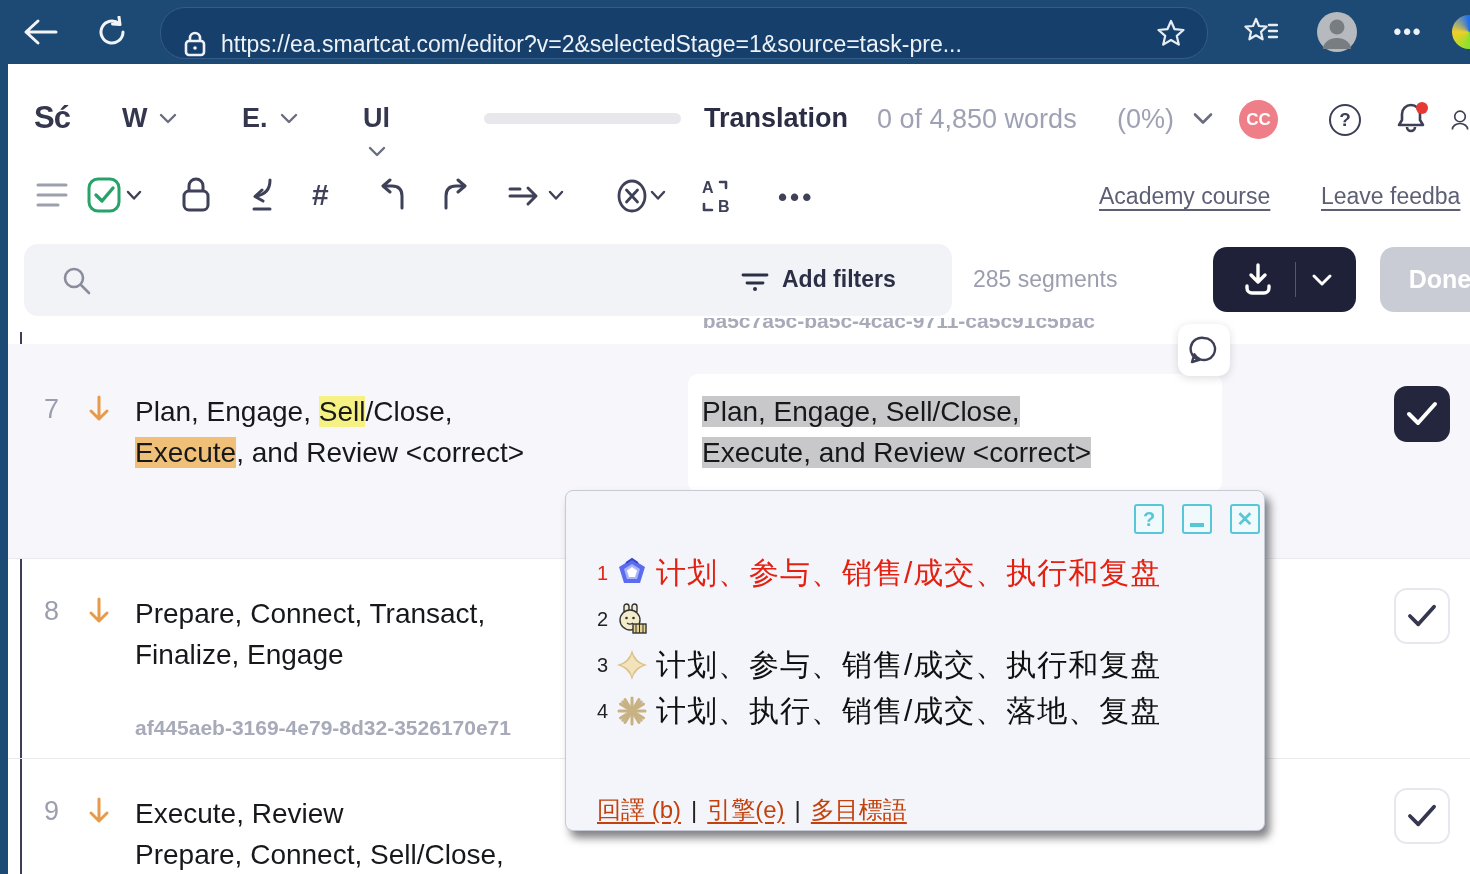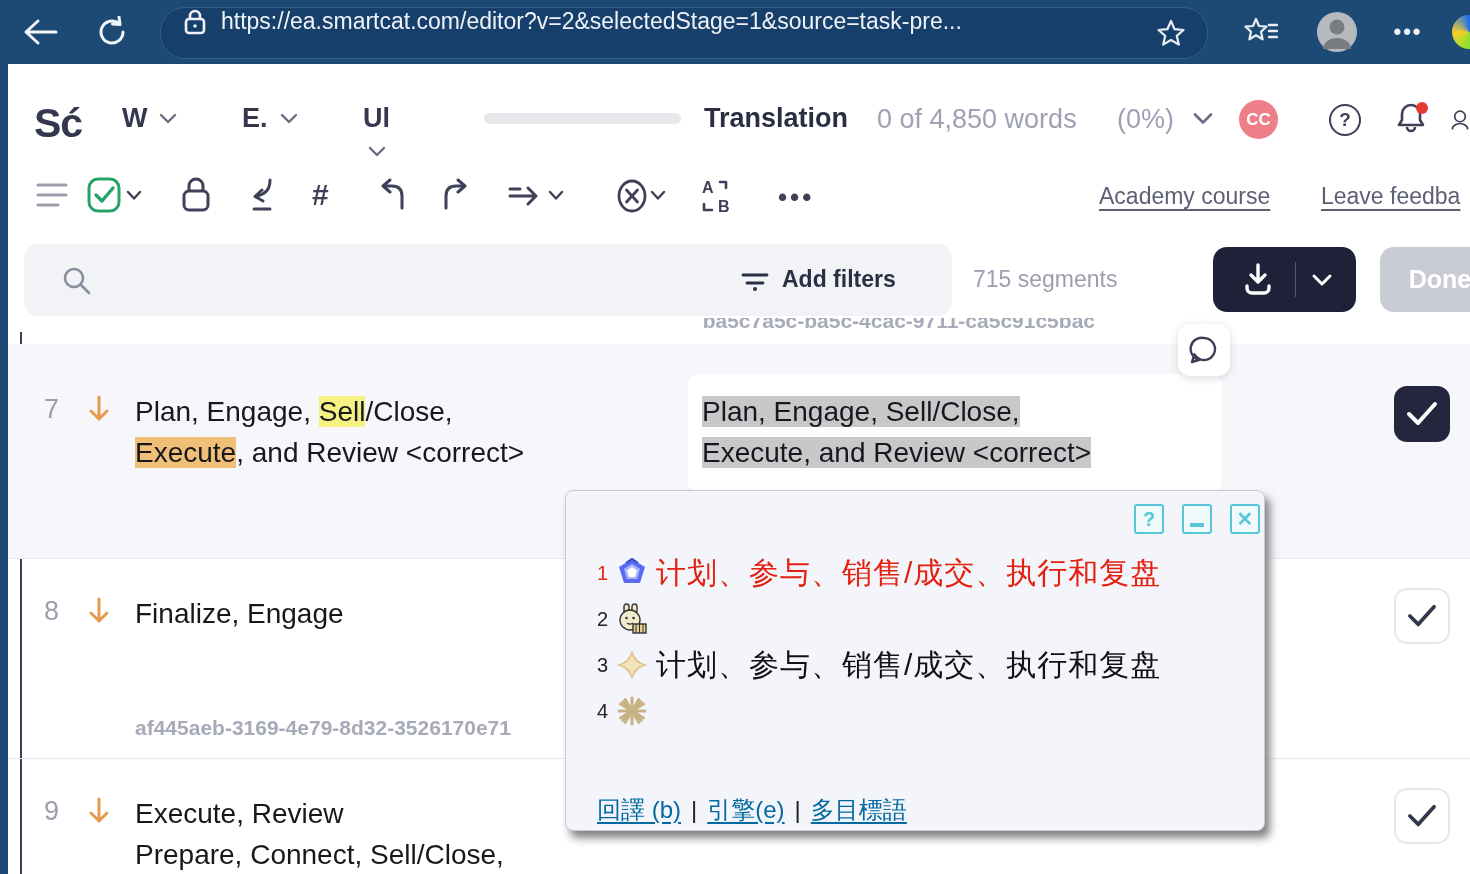--- a/index.html
+++ b/index.html
@@ -4,32 +4,32 @@
 <style>
   html,body{margin:0;padding:0;background:#fff;}
   #app{position:relative;width:1470px;height:874px;overflow:hidden;
        font-family:"Liberation Sans",sans-serif;background:#fff;}
   .abs{position:absolute;}
   svg{display:block;}
 
   
   .chrome{left:0;top:0;width:1470px;height:64px;background:#1d4a75;}
   .urlpill{left:160px;top:7px;width:1046px;height:50px;border-radius:25px;
-           background:#16406b;border:1px solid #335d88;display:flex;align-items:flex-start;}
+           background:#16406b;border:1px solid #335d88;display:flex;align-items:flex-end;}
   .urltext{color:#eef2f7;font-size:23px;white-space:nowrap;margin-left:14px;}
   .chromebtn{display:flex;align-items:center;justify-content:center;}
   .edgeball{left:1452px;top:15px;width:34px;height:34px;border-radius:50%;
             background:conic-gradient(#1b6ef3,#19b79c,#8ce22c,#f4cd2a,#1b6ef3);}
 
   
   .leftedge{left:0;top:64px;width:8px;height:810px;background:#1d4a75;}
   .tableedge{left:20px;top:332px;width:2px;height:542px;background:#3c3f55;}
 
   
-  .logo{left:34px;top:100px;font-size:41px;font-weight:bold;color:#34374e;letter-spacing:-1px;}
+  .logo{left:34px;top:100px;font-size:31px;font-weight:bold;color:#34374e;letter-spacing:-1px;}
   .menuitem{top:103px;font-size:27px;font-weight:600;color:#34374e;display:flex;align-items:center;gap:12px;}
   .progress{left:484px;top:113px;width:197px;height:11px;border-radius:6px;background:#e8e8ec;}
   .stage{left:704px;top:103px;font-size:27px;font-weight:bold;color:#2a2d43;}
   .words{left:877px;top:104px;font-size:27px;color:#9ea1b3;}
   .pct{left:1117px;top:104px;font-size:27px;color:#9ea1b3;}
   .ccavatar{left:1239px;top:100px;width:39px;height:39px;border-radius:50%;background:#ee7e87;
             color:#fff;font-weight:bold;font-size:17px;display:flex;align-items:center;justify-content:center;}
   .helpcirc{left:1329px;top:104px;width:28px;height:28px;border-radius:50%;border:2.4px solid #3c3f56;
             color:#3c3f56;font-size:19px;font-weight:bold;display:flex;align-items:center;justify-content:center;}
 
@@ -76,21 +76,21 @@
   .popbtn{top:13px;width:30px;height:30px;border:2px solid #57c7d8;border-radius:3px;background:#f0f9fc;
           color:#57c7d8;font-size:20px;font-weight:bold;display:flex;align-items:center;justify-content:center;
           box-sizing:border-box;}
   .popnum{width:22px;text-align:right;font-size:20px;color:#222;}
   .popnum.red{color:#e42813;}
   .poprow{left:20px;height:46px;display:flex;align-items:center;gap:8px;}
   .poptext{font-size:30px;color:#111;letter-spacing:1px;white-space:nowrap;}
   .poptext.red{color:#e42010;}
   .popicon{width:32px;height:32px;flex:0 0 32px;}
   .popfooter{left:31px;top:303px;font-size:24px;display:flex;gap:10px;align-items:center;}
-  .popfooter a{color:#0369a1;text-underline-offset:4px;}
+  .popfooter a{color:#c2410c;text-underline-offset:4px;}
   .popsep{color:#222;}
 </style>
 </head>
 <body>
 
 <div id="app">
 
   <div class="abs chrome">
     <div class="abs chromebtn" style="left:18px;top:10px;width:44px;height:44px;">
       <span>
@@ -294,21 +294,21 @@
       <span>Search in target</span>
     </div>
     <div class="abs" style="left:716px;top:24px;">
       <svg width="30" height="26" viewBox="0 0 30 26">
         <path d="M3 7 H27 M7 15 H23" stroke="#2b2e44" stroke-width="2.8" stroke-linecap="round"></path>
         <circle cx="15" cy="21" r="2" fill="#2b2e44"></circle>
       </svg>
     </div>
   </div>
   <div class="abs addfilters">Add filters</div>
-  <div class="abs segcount">715 segments</div>
+  <div class="abs segcount">285 segments</div>
 
   <div class="abs dlbtn">
     <span class="abs" style="left:28px;top:15px;">
       <svg width="34" height="34" viewBox="0 0 34 34">
         <path d="M17 3 V19 M10 13 L17 20 L24 13" stroke="#fff" stroke-width="3.4" fill="none" stroke-linecap="round" stroke-linejoin="round"></path>
         <path d="M6 24 v2 a5 5 0 0 0 5 5 h12 a5 5 0 0 0 5 -5 v-2" stroke="#fff" stroke-width="3.4" fill="none" stroke-linecap="round"></path>
       </svg>
     </span>
     <span class="abs" style="left:98px;top:26px;">
       <svg width="22" height="14" viewBox="0 0 22 14">
@@ -360,20 +360,21 @@
   </div>
 
   <div class="abs rowsep" style="top:558px;"></div>
   <div class="abs segnum" style="left:44px;top:596px;">8</div>
   <div class="abs" style="left:88px;top:597px;">
     <svg width="22" height="28" viewBox="0 0 22 28">
         <path d="M11 2 V23 M3 16 L11 24 L19 16" stroke="#e79a4a" stroke-width="3" fill="none" stroke-linecap="round" stroke-linejoin="round"></path>
       </svg>
   </div>
   <div class="abs srctext" style="left:135px;top:593px;">
+    <div>Prepare, Connect, Transact,</div>
     <div>Finalize, Engage</div>
   </div>
   <div class="abs uuid" style="left:135px;top:716px;">af445aeb-3169-4e79-8d32-3526170e71</div>
   <div class="abs confirmlite" style="top:588px;">
     <svg width="32" height="26" viewBox="0 0 34 28">
       <path d="M4 14 L13 23 L30 4" stroke="#34374e" stroke-width="4" fill="none" stroke-linecap="round" stroke-linejoin="round"></path>
     </svg>
   </div>
 
   <div class="abs rowsep" style="top:758px;"></div>
@@ -450,20 +451,21 @@
               <path d="M3 16 H29"></path>
             <path d="M6.8 6.8 L25.2 25.2"></path>
               <path d="M25.2 6.8 L6.8 25.2"></path>
             <path d="M9 4.5 L23 27.5"></path>
               <path d="M23 4.5 L9 27.5"></path>
             <path d="M4.5 9 L27.5 23"></path>
               <path d="M4.5 23 L27.5 9"></path>
           </g>
         </svg>
       </span>
+      <span class="poptext">计划、执行、销售/成交、落地、复盘</span>
     </div>
 
     <div class="abs popfooter">
       <a href="#">回譯 (b)</a>
       <span class="popsep">|</span>
       <a href="#">引擎(e)</a>
       <span class="popsep">|</span>
       <a href="#">多目標語</a>
     </div>
   </div>

